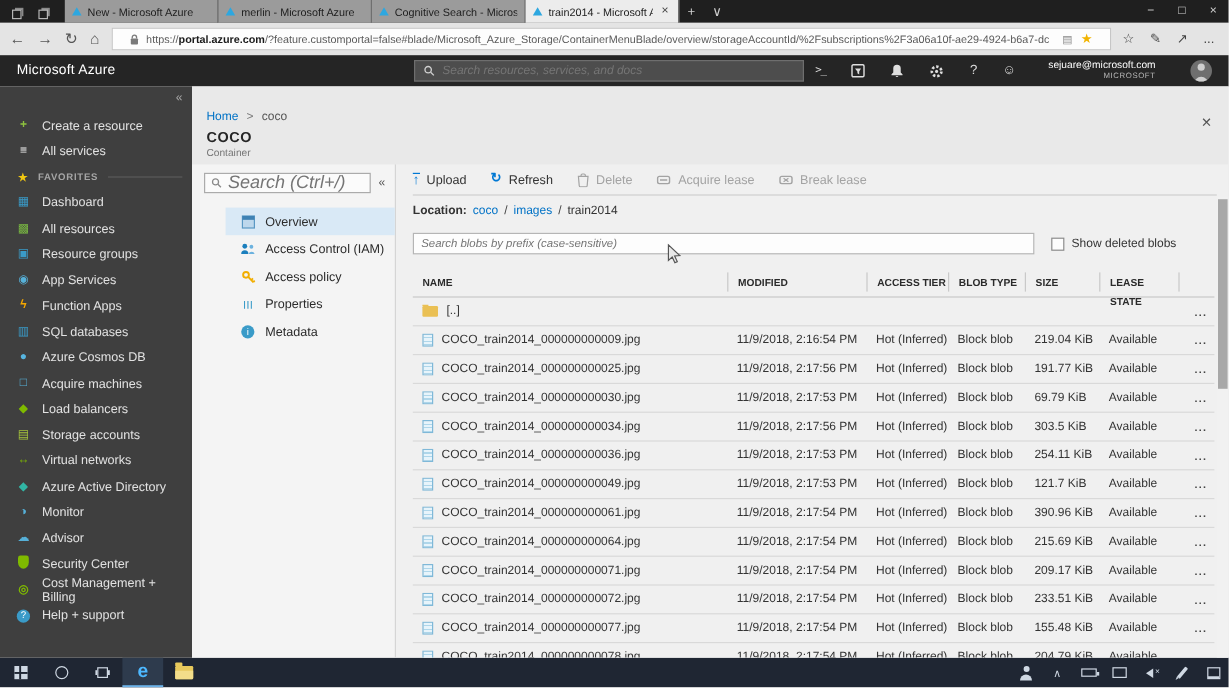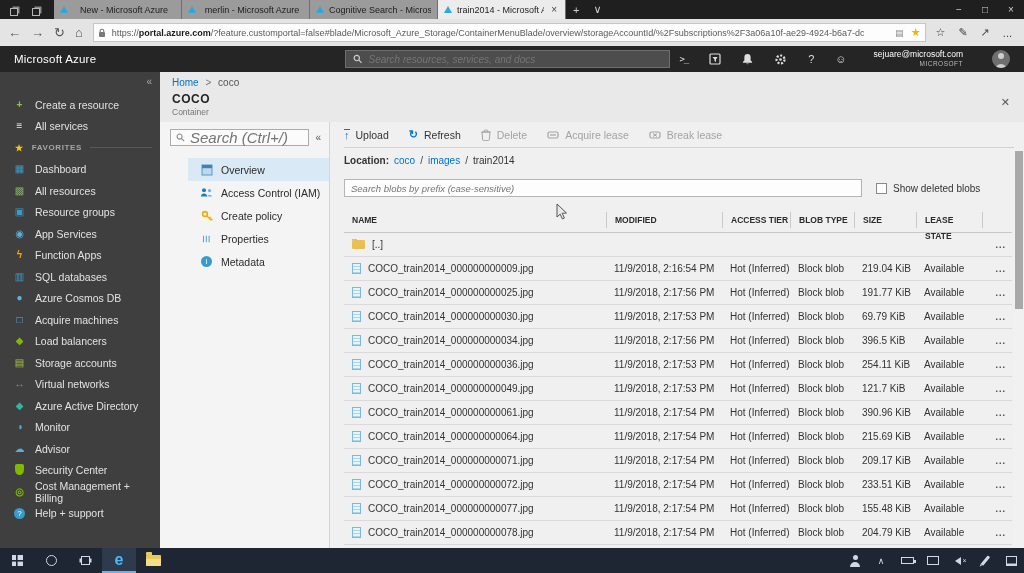--- a/index.html
+++ b/index.html
@@ -10,31 +10,31 @@
   
   .tabbar { height:19px; background:#1f1f1f; display:flex; align-items:flex-end; }
   .tabbar-left { display:flex; align-items:center; gap:14px; padding:0 14px 3px 10px; }
   .win-ico { width:8px; height:8px; border:1px solid #b5b5b5; box-shadow:2px -2px 0 -0.5px #8a8a8a; }
   .tab { width:128px; height:19px; display:flex; align-items:center; gap:5px; padding:0 6px;
          background:#9b9b9b; color:#1d1d1d; font-size:9px; border-right:1px solid #6f6f6f;
          white-space:nowrap; overflow:hidden; }
   .tab.active { background:#ececec; }
   .favicon { width:0; height:0; border-left:4px solid transparent; border-right:4px solid transparent;
              border-bottom:7px solid #2da7e0; flex:0 0 auto; }
-  .tab-title { overflow:hidden; text-overflow:clip; flex:1;text-align:center; }
+  .tab-title { overflow:hidden; text-overflow:clip; flex:1; }
   .tab-close { font-size:10px; color:#444; padding:0 2px; }
   .tab-extra { color:#cfcfcf; font-size:11px; padding:0 7px 3px; }
   .win-controls { margin-left:auto; display:flex; align-items:center; gap:0; height:19px; }
   .win-controls span { color:#d0d0d0; font-size:10px; width:26px; text-align:center; line-height:19px; }
 
   
   .navbar { height:27px; background:#e4e4e4; display:flex; align-items:center; padding:0 8px; gap:10px; }
   .nav-ico { color:#555; font-size:13px; line-height:1; }
   .urlbox { flex:1; height:19px; background:#fdfdfd; border:1px solid #c6c6c6; display:flex;
-            align-items:center; gap:6px; padding:0 4px; font-size:9px; color:#5a5a5a;
+            align-items:center; gap:6px; padding:0 14px; font-size:9px; color:#5a5a5a;
             white-space:nowrap; overflow:hidden; }
   .url-host { font-weight:bold; color:#1a1a1a; }
   .url-path { overflow:hidden; text-overflow:clip; }
   .url-right { margin-left:auto; display:flex; gap:7px; align-items:center; flex:0 0 auto; }
   .read-ico { color:#8a8a8a; font-size:9px; }
   .fav-star { color:#f2b400; font-size:11px; }
   .navbar-right { display:flex; gap:13px; align-items:center; color:#444; font-size:11px; padding-right:4px; }
 
   
   .azbar { height:26px; background:#252525; display:flex; align-items:center; color:#fff; padding:0 14px; }
@@ -61,21 +61,21 @@
   .nav-item { display:flex; align-items:center; gap:9px; height:21.5px; padding-left:13px; font-size:10.5px; cursor:default; }
   .nav-item-ico { width:13px; text-align:center; font-size:10px; flex:0 0 auto; line-height:1; }
   .nav-group { display:flex; align-items:center; gap:8px; height:21.5px; padding-left:15px;
                font-size:8px; font-weight:bold; color:#a5a5a5; letter-spacing:0.6px; }
   .nav-group .line { flex:1; height:1px; background:#5a5a5a; margin-right:8px; }
   .ico-shield { width:9px; height:11px; background:#7fba00; border-radius:2px 2px 50% 50%; display:inline-block; }
   .ico-circle-badge { width:11px; height:11px; border-radius:50%; background:#3a9bc8; color:#fff;
                       font-size:8px; display:inline-flex; align-items:center; justify-content:center; }
 
   .content { flex:1; background:#e9e9e9; position:relative; overflow:hidden; }
-  .crumbs { padding:5px 12px 2px; font-size:10px; color:#555; }
+  .crumbs { padding:5px 12px 2px; font-size:10px; color:#555;margin-top:15px; }
   .crumb-link { color:#0072c6; }
   .crumb-sep { margin:0 4px; color:#777; }
   .blade-head { padding:2px 12px 0; }
   .blade-title { font-size:12px; font-weight:bold; color:#252525; letter-spacing:0.5px; }
   .blade-sub { font-size:8.5px; color:#767676; margin-top:1px; }
   .blade-close { position:absolute; top:24px; right:14px; color:#555; font-size:11px; }
 
   .blade-body { display:flex; margin-top:5px; height:428px; }
   .menu-panel { width:170px; background:#f4f4f4; border-right:1px solid #d5d5d5; padding-top:7px; flex:0 0 auto; position:relative; }
   .menu-search-row { display:flex; align-items:center; gap:6px; padding:0 8px 0 10px; }
@@ -400,21 +400,21 @@
                 </span>
               <span>Access Control (IAM)</span>
             </div>
             <div class="menu-item">
               <span class="menu-ico">
                   <svg width="12" height="12" viewBox="0 0 12 12">
                     <circle cx="4" cy="4" r="2.4" fill="none" stroke="#f2ae00" stroke-width="1.6"></circle>
                     <path d="M5.8 5.8l4.4 4.4M8.4 8.4l1.4-1.4M10.1 10.1l1.2-1.2" stroke="#f2ae00" stroke-width="1.5"></path>
                   </svg>
                 </span>
-              <span>Create policy</span>
+              <span>Access policy</span>
             </div>
             <div class="menu-item">
               <span class="menu-ico">
                   <span class="props-ico">☰</span>
                 </span>
               <span>Properties</span>
             </div>
             <div class="menu-item">
               <span class="menu-ico">
                   <span class="ico-circle-badge">i</span>
@@ -541,21 +541,21 @@
                   <div class="cell-more">...</div>
                 </div>
                 <div class="trow">
                   <div class="cell-name">
                     <span class="file-ico"></span>
                     <span>COCO_train2014_000000000034.jpg</span>
                   </div>
                   <div>11/9/2018, 2:17:56 PM</div>
                   <div>Hot (Inferred)</div>
                   <div>Block blob</div>
-                  <div>396.5 KiB</div>
+                  <div>303.5 KiB</div>
                   <div>Available</div>
                   <div class="cell-more">...</div>
                 </div>
                 <div class="trow">
                   <div class="cell-name">
                     <span class="file-ico"></span>
                     <span>COCO_train2014_000000000036.jpg</span>
                   </div>
                   <div>11/9/2018, 2:17:53 PM</div>
                   <div>Hot (Inferred)</div>

